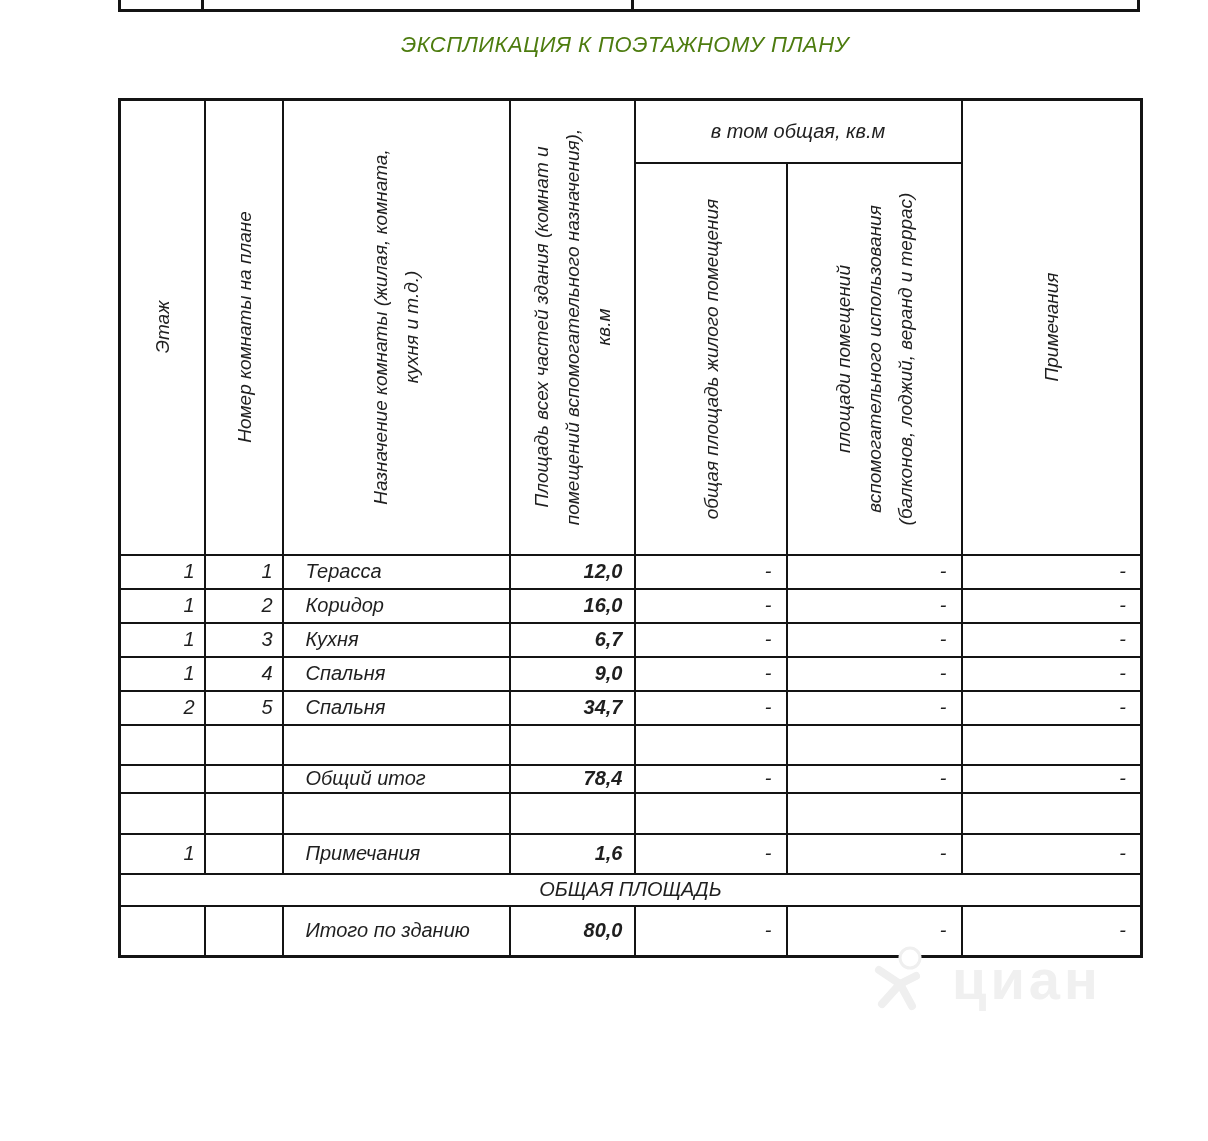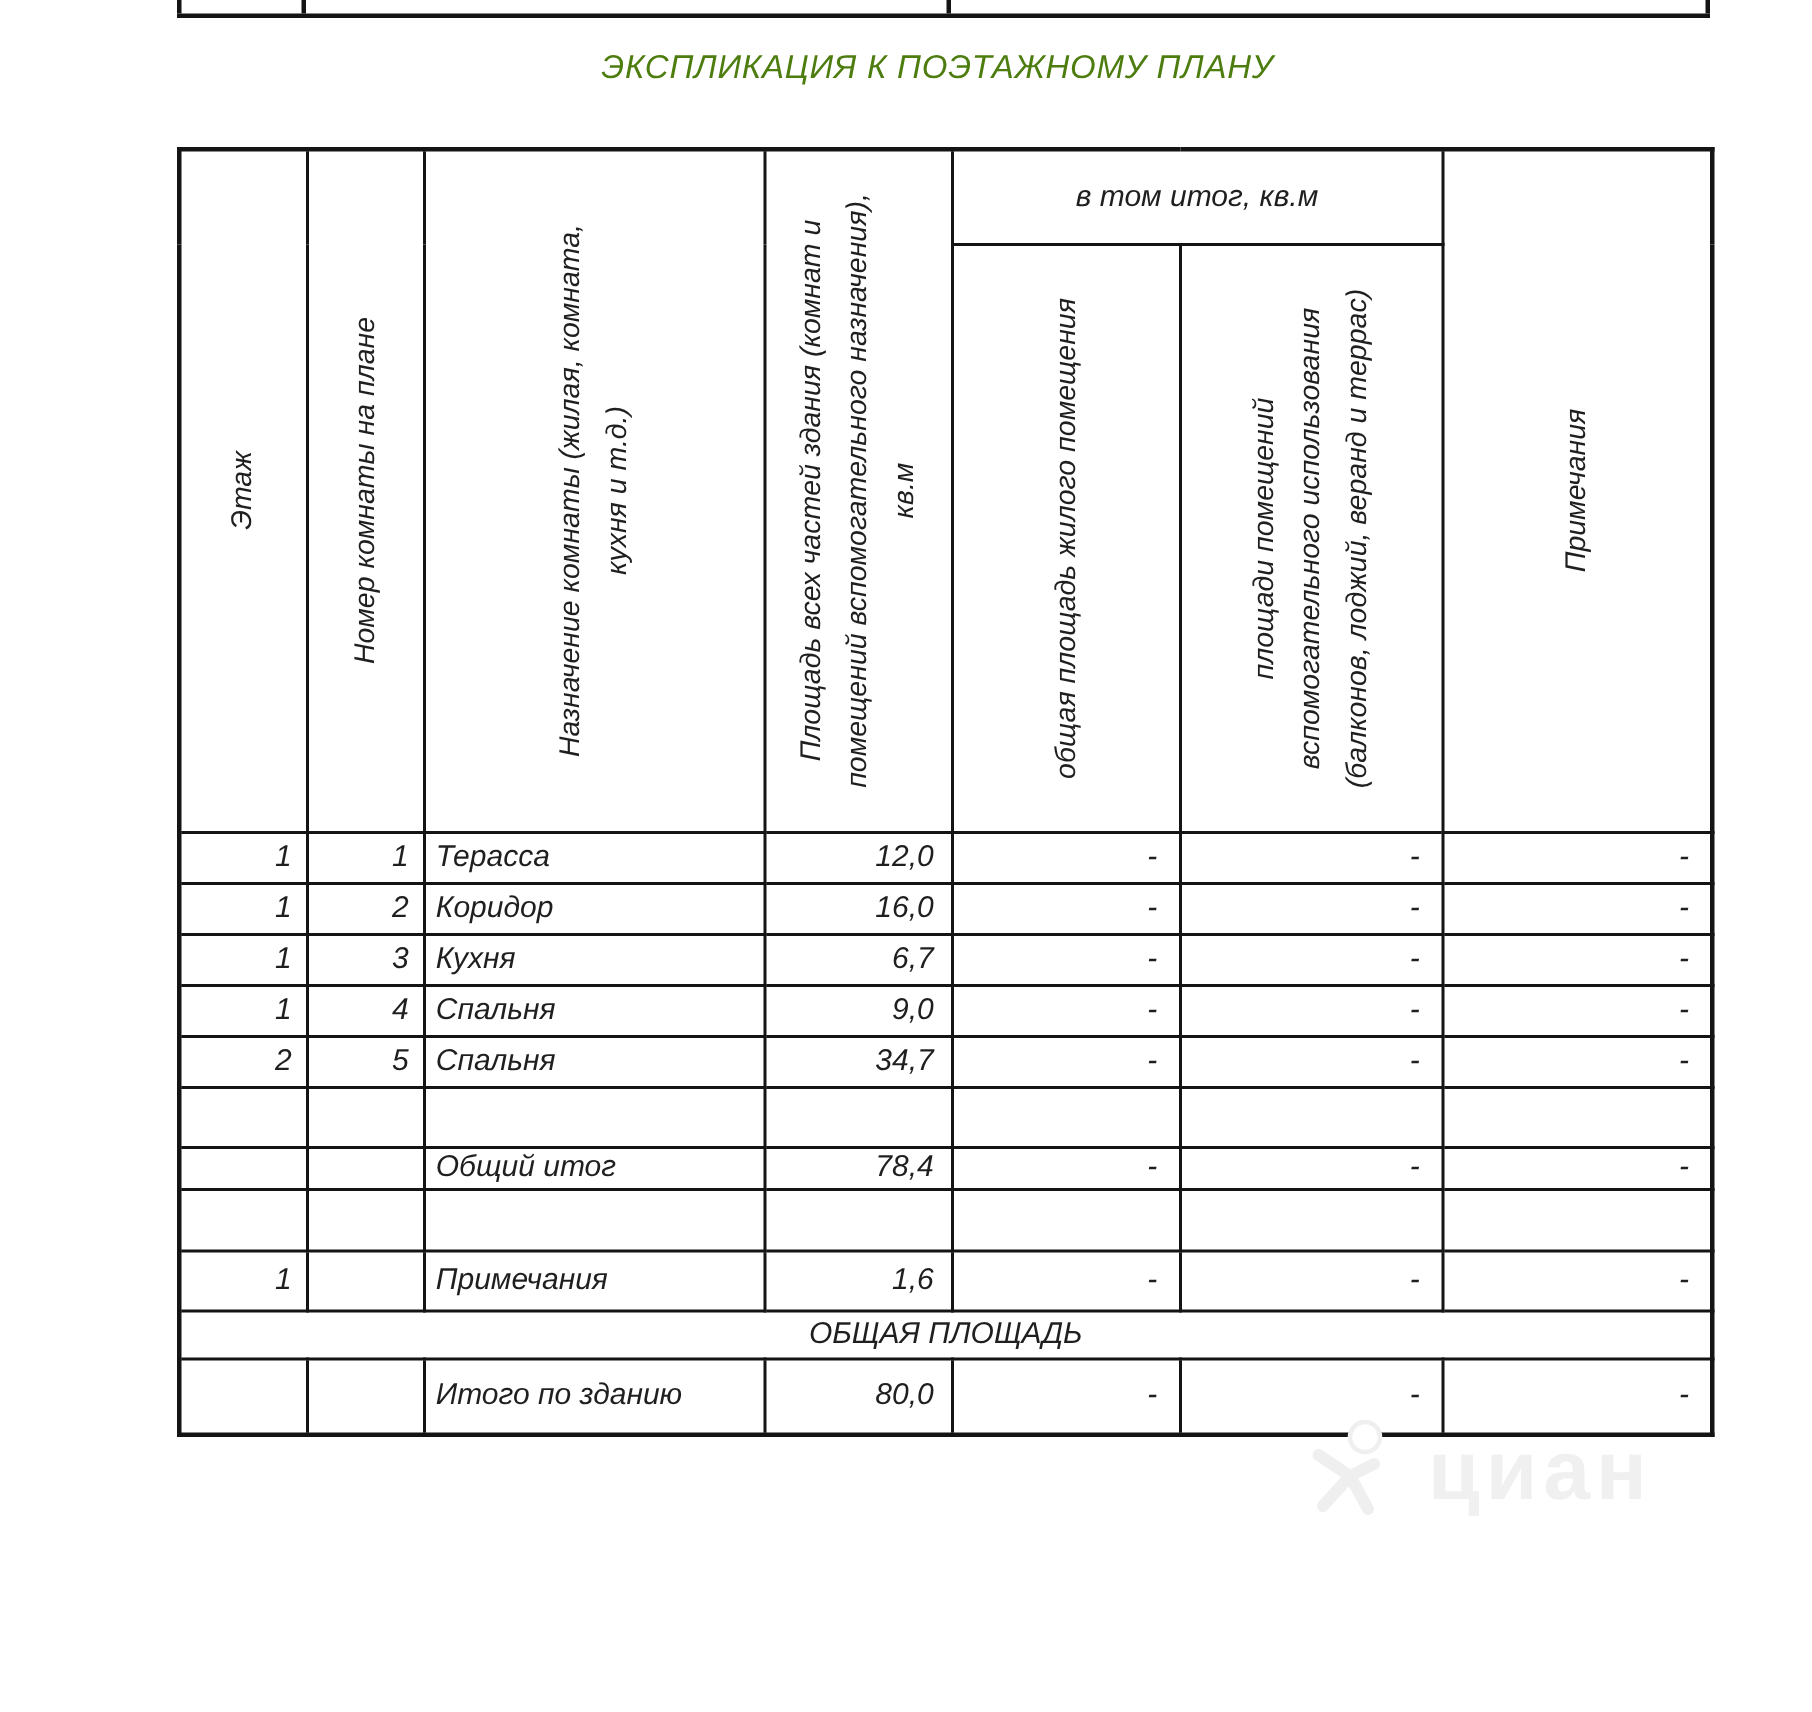--- a/index.html
+++ b/index.html
@@ -78,22 +78,22 @@
   tbody td { font-size: 20px; vertical-align: middle; }
   tbody tr { height: 34px; }
   tbody tr:nth-child(6)  { height: 40px; }
   tbody tr:nth-child(7)  { height: 28px; margin-top: 40px; }
   tbody tr:nth-child(8)  { height: 41px; }
   tbody tr:nth-child(9)  { height: 40px; }
   tbody tr:nth-child(10) { height: 32px; }
   tbody tr:nth-child(11) { height: 51px; }
 
   td.c-floor, td.c-num { text-align: right; padding-right: 9px; }
-  td.c-purpose { text-align: left; padding-left: 7px; }
-  td.c-area   { text-align: right; padding-right: 11px; }
+  td.c-purpose { text-align: left; padding-left: 22px; }
+  td.c-area   { text-align: right; padding-right: 11px; font-weight: bold; }
   td.c-living, td.c-aux, td.c-notes { text-align: right; padding-right: 14px; }
   td.band-cell { text-align: center; font-size: 20px; }
 
   
   .watermark {
     position: absolute;
     left: 872px; top: 946px;
     display: flex;
     align-items: flex-start;
     gap: 24px;
@@ -141,21 +141,21 @@
       </th>
       <th rowspan="2">
         <div class="vtext tall">Назначение комнаты (жилая, комната,
 кухня и т.д.)</div>
       </th>
       <th rowspan="2">
         <div class="vtext tall">Площадь всех частей здания (комнат и
 помещений вспомогательного назначения),
 кв.м</div>
       </th>
-      <th colspan="2" class="incl-band">в том итог, кв.м</th>
+      <th colspan="2" class="incl-band">в том общая, кв.м</th>
       <th rowspan="2">
         <div class="vtext tall">Примечания</div>
       </th>
     </tr>
     <tr class="hr2">
       <th>
         <div class="vtext mid">общая площадь жилого помещения</div>
       </th>
       <th>
         <div class="vtext mid">площади помещений

